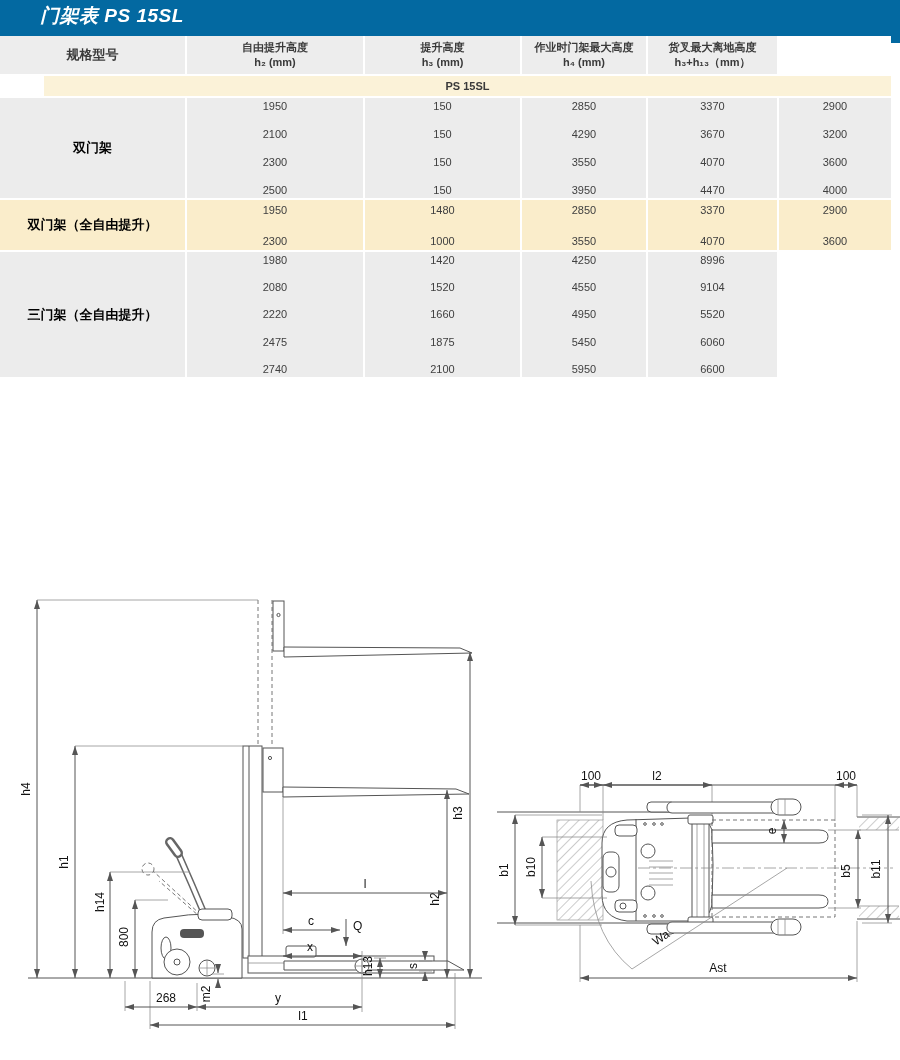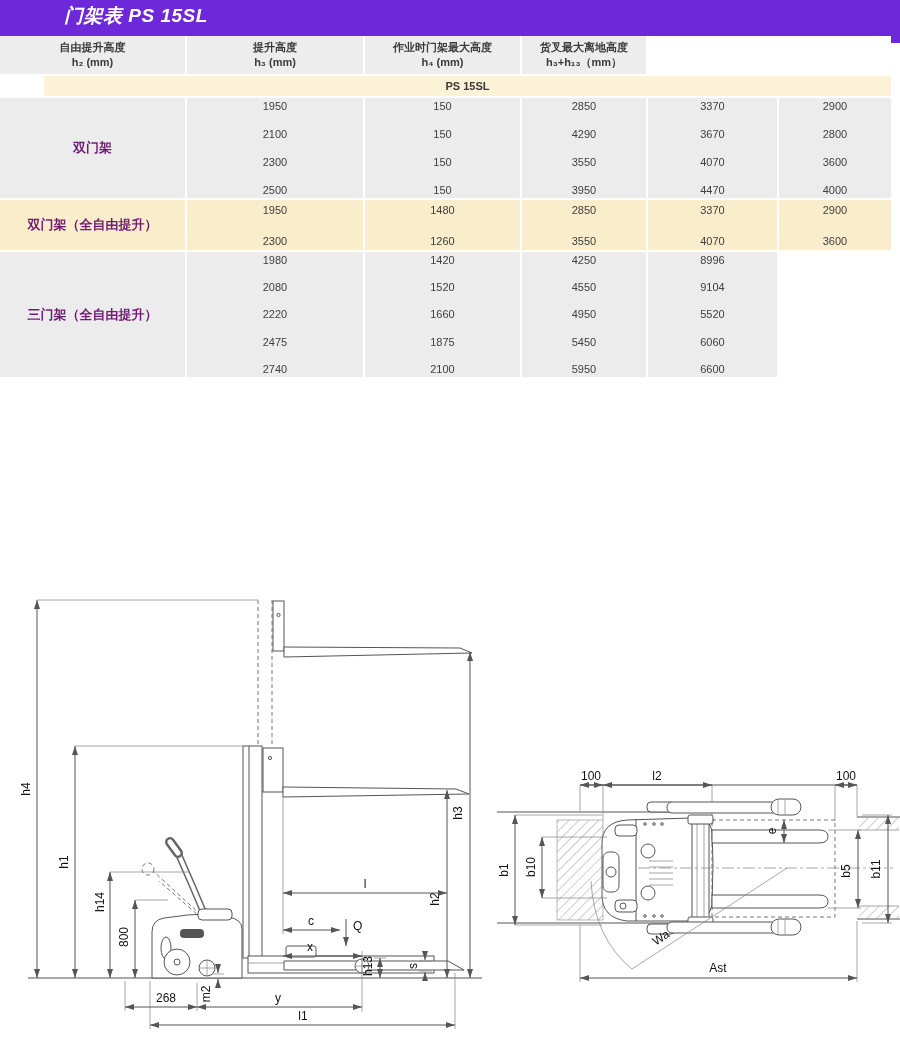--- a/index.html
+++ b/index.html
@@ -4,23 +4,23 @@
 <style>
   html,body{margin:0;padding:0;}
   body{
     width:900px;height:1060px;position:relative;background:#ffffff;
     font-family:"Liberation Sans","DejaVu Sans",sans-serif;
     overflow:hidden;
   }
   
   .banner{
     position:absolute;left:0;top:0;width:900px;height:43px;
-    background:#6d28d9;
+    background:#0369a1;
     color:#fff;font-size:19px;font-weight:bold;font-style:italic;
-    line-height:31px;padding-left:64px;box-sizing:border-box;
+    line-height:31px;padding-left:40px;box-sizing:border-box;
     letter-spacing:.5px;white-space:nowrap;
   }
   
   .spec-table{
     position:absolute;left:0;top:36px;width:891px;
     display:grid;
     grid-template-columns:185px 176px 155px 124px 129px 112px;
     grid-template-rows:38px 20px 100px 50px 125px;
     gap:2px;background:#fff;
   }
@@ -29,21 +29,21 @@
     align-items:center;justify-content:center;
     font-size:11px;font-weight:bold;color:#3a3a3a;line-height:1.35;text-align:center;
   }
   .sub{
     grid-column:1/7;background:#FBF2D8;
     display:flex;align-items:center;justify-content:center;
     font-size:11px;font-weight:bold;color:#3a3a3a;margin-left:44px;
   }
   .sec-label{
     grid-column:1;display:flex;align-items:center;justify-content:center;
-    font-size:13px;font-weight:bold;color:#701a75;background:#ECECEC;text-align:center;
+    font-size:13px;font-weight:bold;color:#000000;background:#ECECEC;text-align:center;
   }
   .vals{
     display:flex;flex-direction:column;justify-content:space-around;
     text-align:center;font-size:11px;color:#404040;background:#ECECEC;gap:12px;
   }
   .cream{background:#FAEDCB;}
   .r3{grid-row:3}.r4{grid-row:4}.r5{grid-row:5}
   
   svg{position:absolute;}
   .dim{stroke:#555;stroke-width:1;fill:none;}
@@ -55,20 +55,23 @@
 </style>
 </head>
 <body>
 
 <div class="banner">
   <span>门架表 PS 15SL</span>
 </div>
 
 <div class="spec-table">
 
+  <div class="hd" style="font-size:13px;">
+    <span>规格型号</span>
+  </div>
   <div class="hd">
     <span>自由提升高度</span>
     <span>h₂ (mm)</span>
   </div>
   <div class="hd">
     <span>提升高度</span>
     <span>h₃ (mm)</span>
   </div>
   <div class="hd">
     <span>作业时门架最大高度</span>
@@ -105,35 +108,35 @@
     <span>3950</span>
   </div>
   <div class="vals r3">
     <span>3370</span>
     <span>3670</span>
     <span>4070</span>
     <span>4470</span>
   </div>
   <div class="vals r3">
     <span>2900</span>
-    <span>2800</span>
+    <span>3200</span>
     <span>3600</span>
     <span>4000</span>
   </div>
 
   <div class="sec-label cream r4">
     <span>双门架（全自由提升）</span>
   </div>
   <div class="vals cream r4">
     <span>1950</span>
     <span>2300</span>
   </div>
   <div class="vals cream r4">
     <span>1480</span>
-    <span>1260</span>
+    <span>1000</span>
   </div>
   <div class="vals cream r4">
     <span>2850</span>
     <span>3550</span>
   </div>
   <div class="vals cream r4">
     <span>3370</span>
     <span>4070</span>
   </div>
   <div class="vals cream r4">

